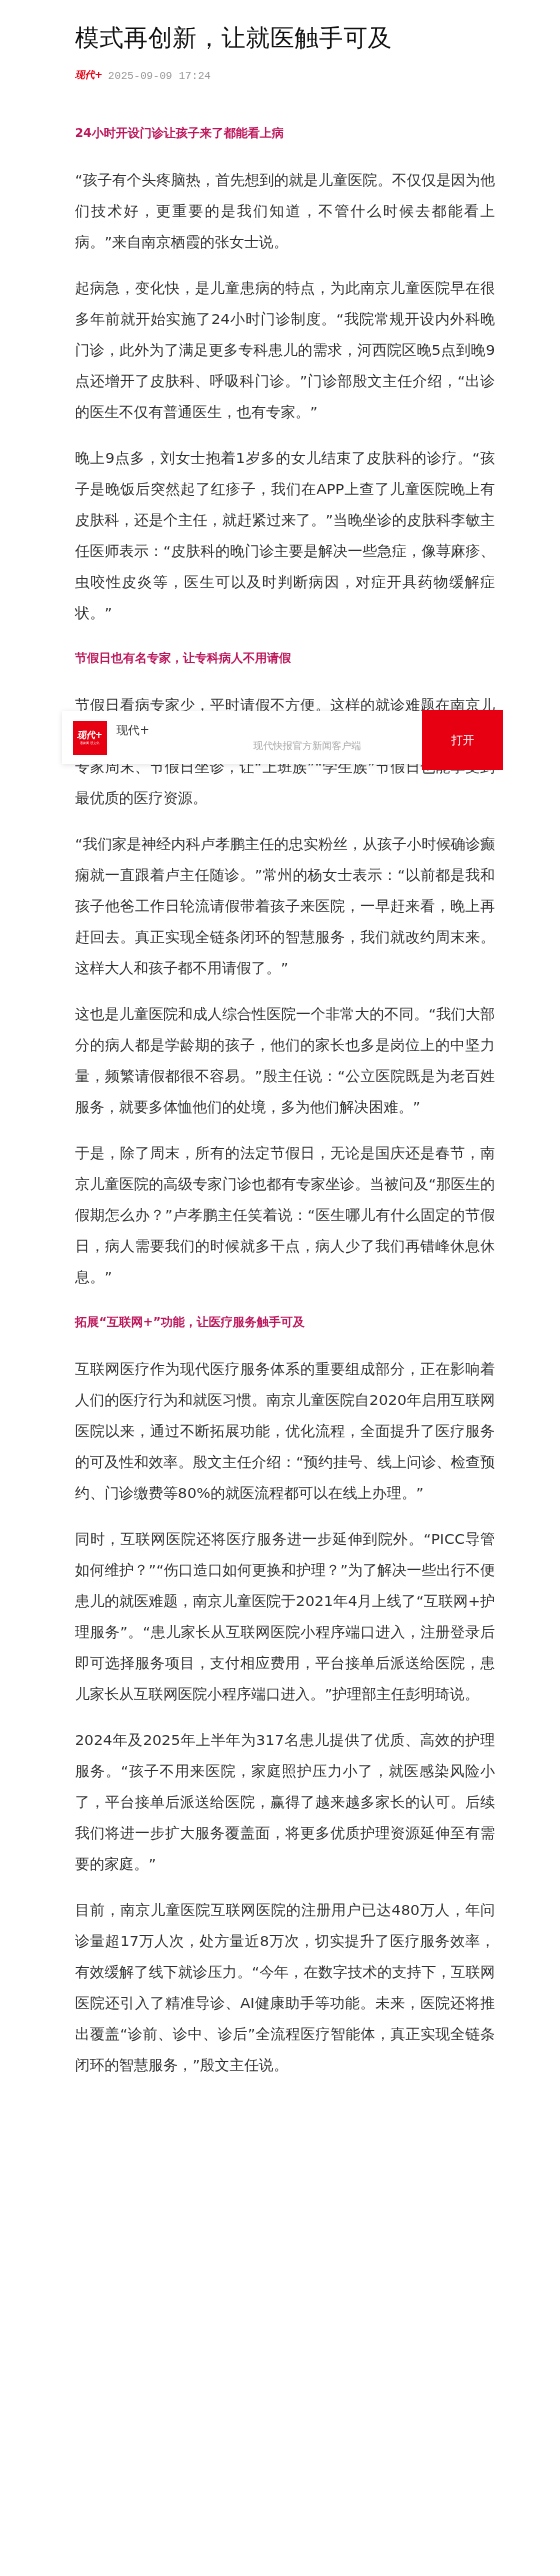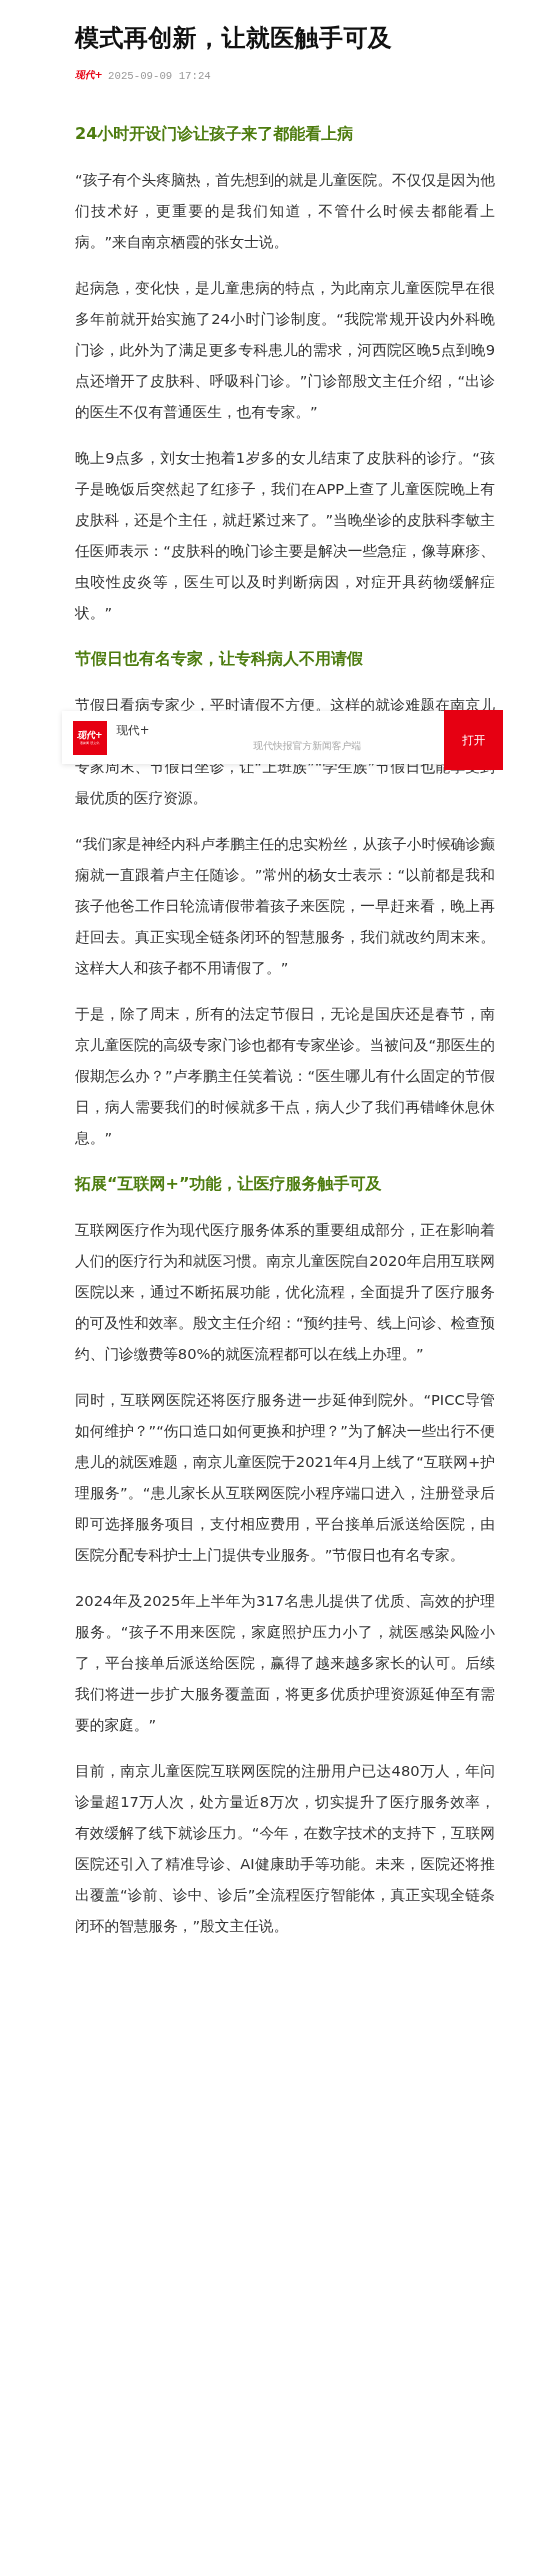--- a/index.html
+++ b/index.html
@@ -12,21 +12,21 @@
       color: #222222;
     }
     .article {
       position: absolute;
       left: 75px;
       top: 19.6px;
       width: 420px;
     }
     .title {
       font-size: 24px;
-      font-weight: bold;
+      font-weight: normal;
       color: #111111;
       line-height: 36px;
       letter-spacing: 0.4px;
     }
     .meta {
       margin-top: 12.4px;
       display: flex;
       align-items: center;
       height: 16px;
     }
@@ -45,24 +45,24 @@
     }
     .content { margin-top: 34px; }
     .content p {
       font-size: 14.7px;
       line-height: 31px;
       color: #333333;
       margin-bottom: 15px;
       text-align: justify;
     }
     .content h3 {
-      font-size: 16px;
+      font-size: 12px;
       line-height: 31px;
       font-weight: bold;
-      color: #4d7c0f;
+      color: #be185d;
       margin-bottom: 15px;
     }
     
     .app-banner {
       position: absolute;
       left: 62px;
       top: 711px;
       width: 436px;
       height: 53px;
       background: #ffffff;
@@ -104,21 +104,21 @@
       font-size: 9.8px;
       color: #aaaaaa;
       line-height: 14.2px;
       margin-top: 1.8px;
       text-align: center;
     }
     .banner-open {
       position: absolute;
       right: -5.3px;
       top: -0.9px;
-      width: 59px;
+      width: 81px;
       height: 60px;
       background: #e60012;
       color: #ffffff;
       font-size: 11.6px;
       border: none;
       display: flex;
       align-items: center;
       justify-content: center;
       cursor: pointer;
     }
@@ -134,24 +134,25 @@
   </div>
 
   <div class="content">
     <h3>24小时开设门诊让孩子来了都能看上病</h3>
     <p>“孩子有个头疼脑热，首先想到的就是儿童医院。不仅仅是因为他们技术好，更重要的是我们知道，不管什么时候去都能看上病。”来自南京栖霞的张女士说。</p>
     <p>起病急，变化快，是儿童患病的特点，为此南京儿童医院早在很多年前就开始实施了24小时门诊制度。“我院常规开设内外科晚门诊，此外为了满足更多专科患儿的需求，河西院区晚5点到晚9点还增开了皮肤科、呼吸科门诊。”门诊部殷文主任介绍，“出诊的医生不仅有普通医生，也有专家。”</p>
     <p>晚上9点多，刘女士抱着1岁多的女儿结束了皮肤科的诊疗。“孩子是晚饭后突然起了红疹子，我们在APP上查了儿童医院晚上有皮肤科，还是个主任，就赶紧过来了。”当晚坐诊的皮肤科李敏主任医师表示：“皮肤科的晚门诊主要是解决一些急症，像荨麻疹、虫咬性皮炎等，医生可以及时判断病因，对症开具药物缓解症状。”</p>
     <h3>节假日也有名专家，让专科病人不用请假</h3>
     <p>节假日看病专家少，平时请假不方便。这样的就诊难题在南京儿童医院已成为过去式。自2020年起，医院通过多项措施激励高级专家周末、节假日坐诊，让“上班族”“学生族”节假日也能享受到最优质的医疗资源。</p>
     <p>“我们家是神经内科卢孝鹏主任的忠实粉丝，从孩子小时候确诊癫痫就一直跟着卢主任随诊。”常州的杨女士表示：“以前都是我和孩子他爸工作日轮流请假带着孩子来医院，一早赶来看，晚上再赶回去。真正实现全链条闭环的智慧服务，我们就改约周末来。这样大人和孩子都不用请假了。”</p>
+    <p>这也是儿童医院和成人综合性医院一个非常大的不同。“我们大部分的病人都是学龄期的孩子，他们的家长也多是岗位上的中坚力量，频繁请假都很不容易。”殷主任说：“公立医院既是为老百姓服务，就要多体恤他们的处境，多为他们解决困难。”</p>
     <p>于是，除了周末，所有的法定节假日，无论是国庆还是春节，南京儿童医院的高级专家门诊也都有专家坐诊。当被问及“那医生的假期怎么办？”卢孝鹏主任笑着说：“医生哪儿有什么固定的节假日，病人需要我们的时候就多干点，病人少了我们再错峰休息休息。”</p>
     <h3>拓展“互联网+”功能，让医疗服务触手可及</h3>
     <p>互联网医疗作为现代医疗服务体系的重要组成部分，正在影响着人们的医疗行为和就医习惯。南京儿童医院自2020年启用互联网医院以来，通过不断拓展功能，优化流程，全面提升了医疗服务的可及性和效率。殷文主任介绍：“预约挂号、线上问诊、检查预约、门诊缴费等80%的就医流程都可以在线上办理。”</p>
-    <p>同时，互联网医院还将医疗服务进一步延伸到院外。“PICC导管如何维护？”“伤口造口如何更换和护理？”为了解决一些出行不便患儿的就医难题，南京儿童医院于2021年4月上线了“互联网+护理服务”。“患儿家长从互联网医院小程序端口进入，注册登录后即可选择服务项目，支付相应费用，平台接单后派送给医院，由医院分配专科护士上门提供专业服务。”节假日也有名专家。</p>
+    <p>同时，互联网医院还将医疗服务进一步延伸到院外。“PICC导管如何维护？”“伤口造口如何更换和护理？”为了解决一些出行不便患儿的就医难题，南京儿童医院于2021年4月上线了“互联网+护理服务”。“患儿家长从互联网医院小程序端口进入，注册登录后即可选择服务项目，支付相应费用，平台接单后派送给医院，患儿家长从互联网医院小程序端口进入。”护理部主任彭明琦说。</p>
     <p>2024年及2025年上半年为317名患儿提供了优质、高效的护理服务。“孩子不用来医院，家庭照护压力小了，就医感染风险小了，平台接单后派送给医院，赢得了越来越多家长的认可。后续我们将进一步扩大服务覆盖面，将更多优质护理资源延伸至有需要的家庭。”</p>
     <p>目前，南京儿童医院互联网医院的注册用户已达480万人，年问诊量超17万人次，处方量近8万次，切实提升了医疗服务效率，有效缓解了线下就诊压力。“今年，在数字技术的支持下，互联网医院还引入了精准导诊、AI健康助手等功能。未来，医院还将推出覆盖“诊前、诊中、诊后”全流程医疗智能体，真正实现全链条闭环的智慧服务，”殷文主任说。</p>
 
   </div>
 </article>
 
 <div class="app-banner">
   <div class="banner-logo">
     <span class="logo-main">现代+</span>
     <span class="logo-sub">看新闻 读文化</span>

